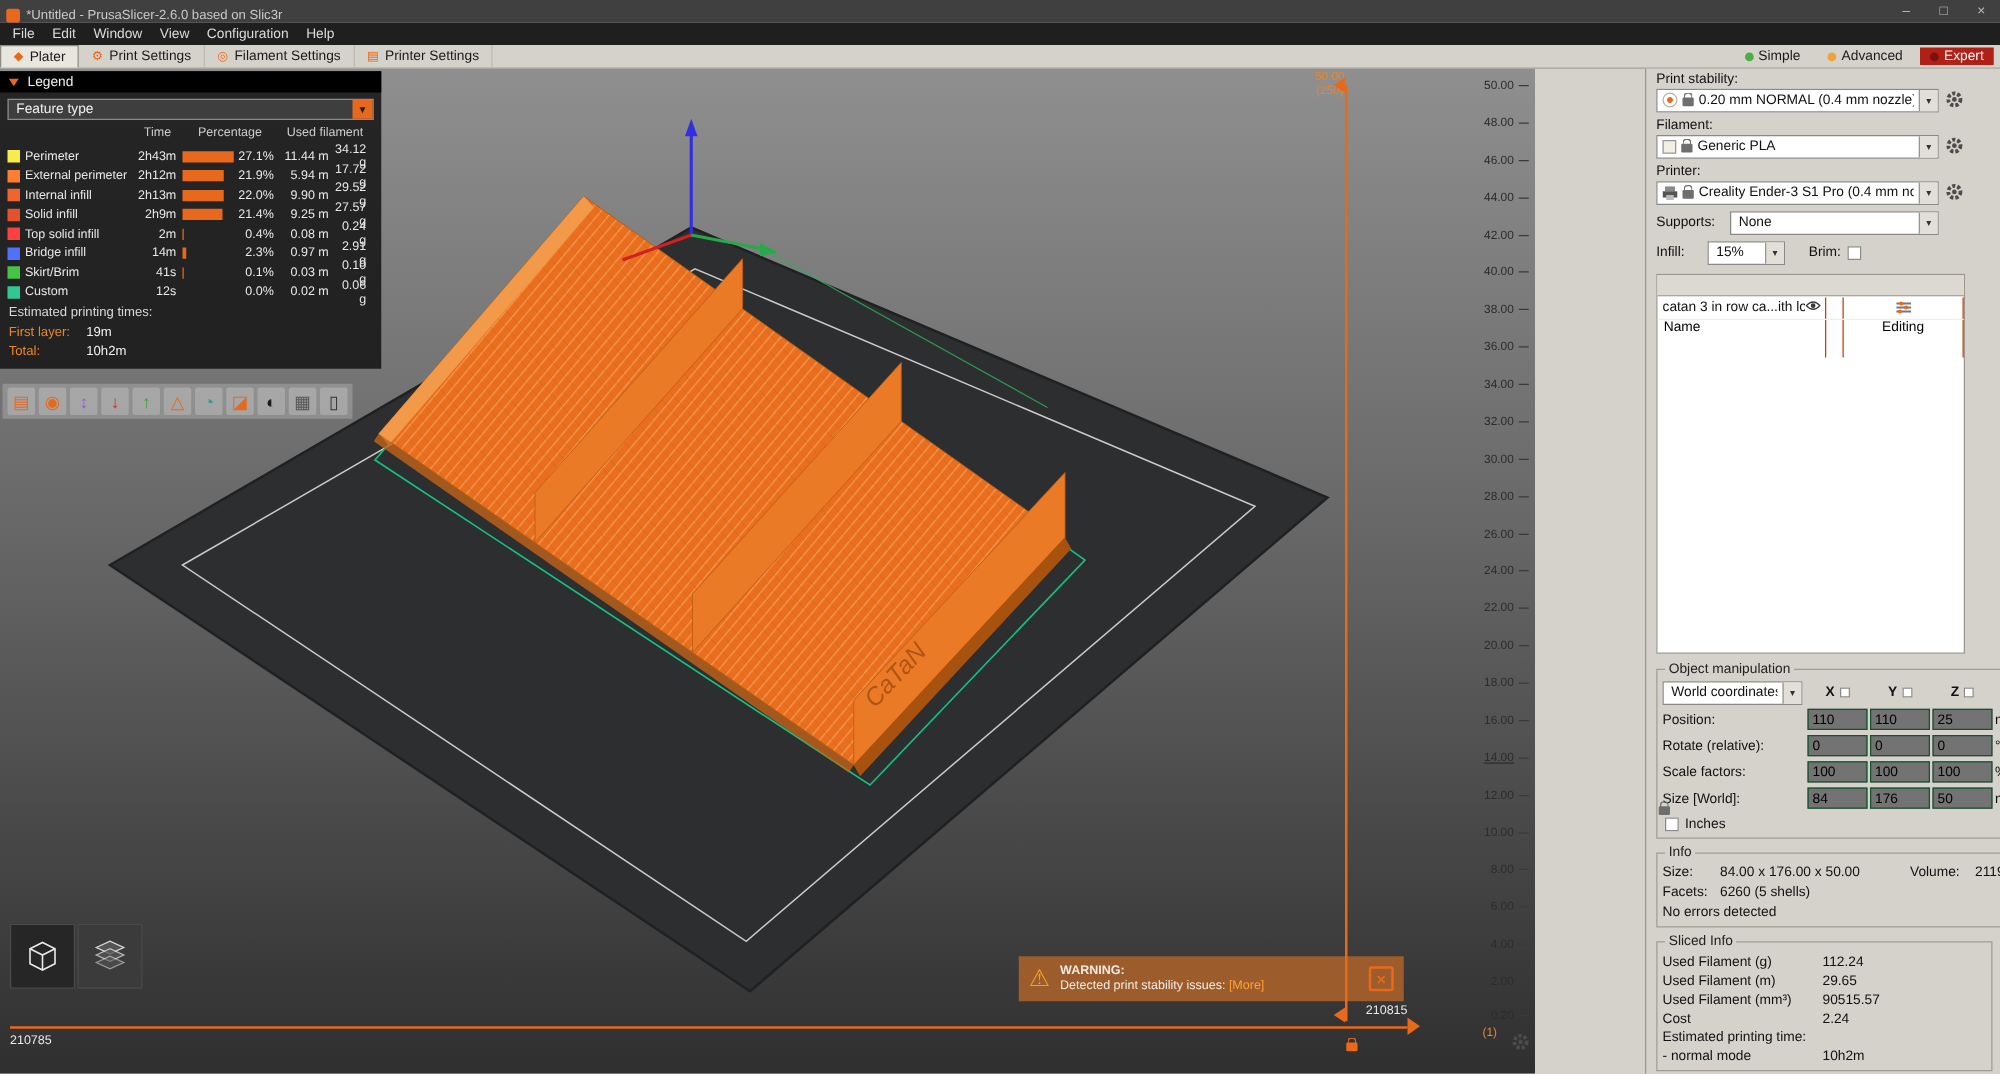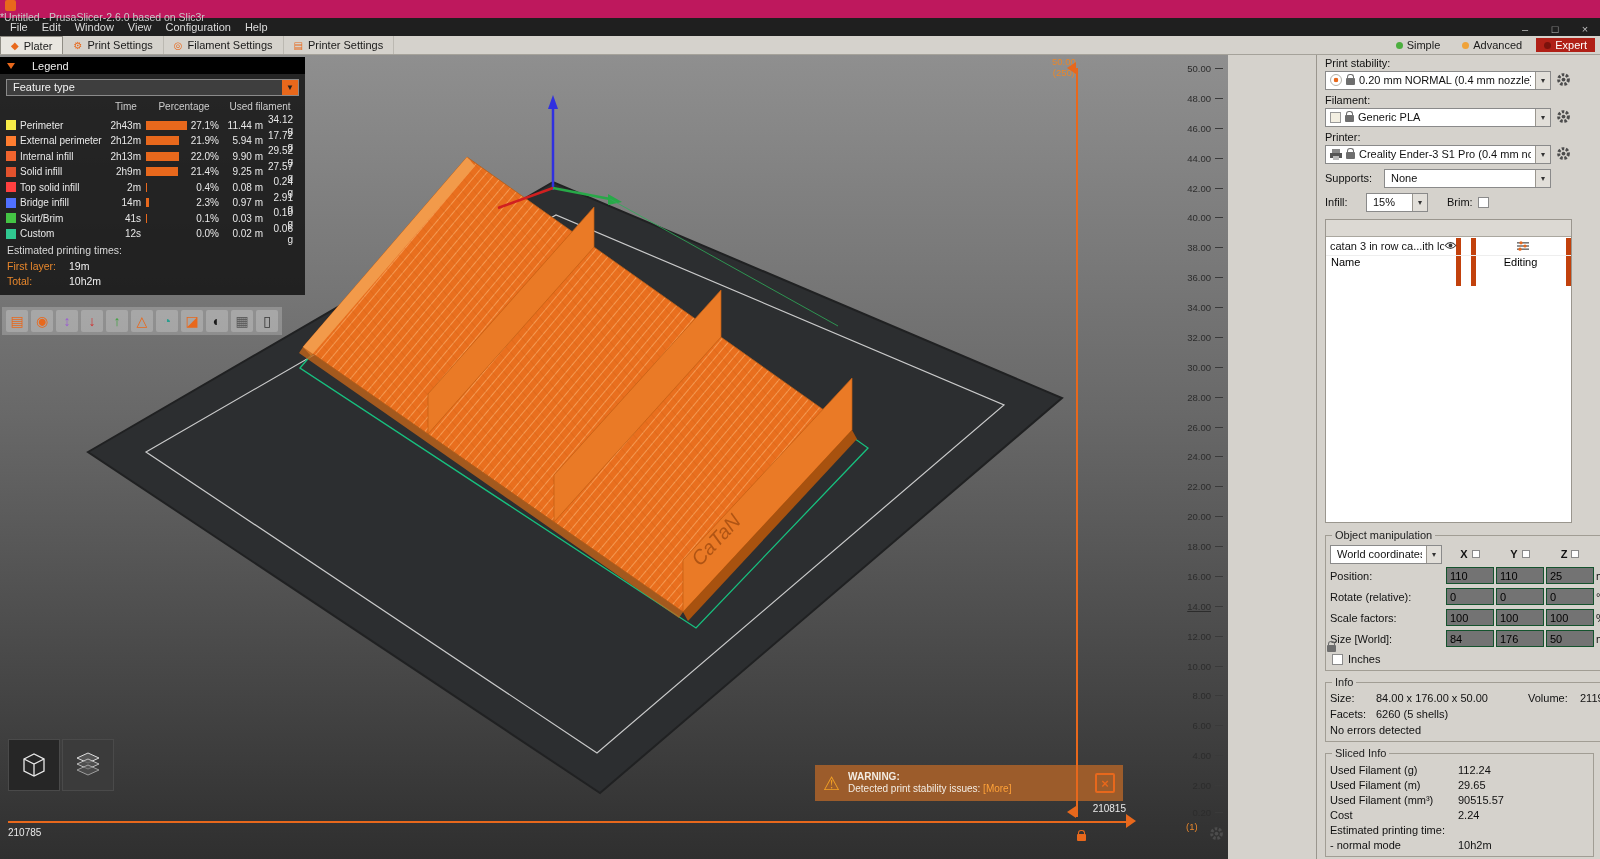--- a/index.html
+++ b/index.html
@@ -1,20 +1,20 @@
 <!DOCTYPE html>
 <html><head>
 <meta charset="utf-8">
 <style>
   * { margin:0; padding:0; box-sizing:border-box; }
   html,body { width:1600px; height:859px; overflow:hidden; }
   body { font-family:"Liberation Sans","DejaVu Sans",sans-serif; font-size:11px; background:#d5d2cc; }
 
   
-  .titlebar { height:18px; background:#be185d; color:#c9c9c9; display:flex; align-items:flex-start;flex-direction:column; }
+  .titlebar { height:18px; background:#404040; color:#c9c9c9; display:flex; align-items:flex-end; }
   .app-icon { width:11px; height:11px; background:#e8681c; border-radius:2px; margin:0 5px 0 5px; flex:none; }
   .title-text { font-size:10.5px; }
   .win-controls { margin-left:auto; display:flex; height:100%; }
   .win-btn { width:30px; display:flex; align-items:center; justify-content:center; color:#bdbdbd; font-size:11px; }
   .menubar { height:18px; background:#1f1f1f; color:#dcdcdc; display:flex; align-items:center; padding-left:3px; }
   .menu-item { padding:0 7px; line-height:18px; }
   .tabbar { height:19px; background:#d5d2cc; border-bottom:1px solid #a5a29a; display:flex; align-items:stretch; }
   .tab { display:flex; align-items:center; gap:5px; padding:0 10px; color:#1a1a1a; border-right:1px solid #bcb9b2; }
   .tab.active { background:#e9e6e0; border:1px solid #8f8c84; border-bottom:none; }
   .tab-icon { font-size:10px; color:#e8681c; }
@@ -25,21 +25,21 @@
 
   
   .main { position:relative; height:804px; display:flex; }
   .canvas-area { position:relative; width:1228px; height:804px; background:linear-gradient(#8f8f8f,#686868 45%,#2f2f2f); overflow:hidden; flex:none; }
   svg.scene { position:absolute; left:0; top:0; }
 
   
   .legend { position:absolute; left:0; top:2px; width:305px; background:rgba(19,19,19,.85); color:#e8e8e8; }
   .legend-header { height:17px; background:#000; display:flex; align-items:center; gap:7px; padding:0 7px; }
   .legend-collapse { width:0; height:0; border-top:6px solid #e8681c; border-left:4px solid transparent; border-right:4px solid transparent; }
-  .legend-title { font-size:11px; color:#f0f0f0;margin-left:10px; }
+  .legend-title { font-size:11px; color:#f0f0f0; }
   .ft-combo { margin:5px 6px; height:17px; background:#3e3e3e; border:1px solid #8a8a8a; display:flex; align-items:stretch; }
   .ft-combo .txt { padding:1px 6px; flex:1; color:#f2f2f2; }
   .ft-combo .btn { width:16px; background:#e8681c; display:flex; align-items:center; justify-content:center; color:#222; font-size:8px; }
   .legend-cols { display:grid; grid-template-columns:100px 40px 76px 76px; padding:0 6px 2px; font-size:10px; color:#cccccc; }
   .legend-cols span { text-align:center; }
   .legend-row { display:grid; grid-template-columns:14px 86px 40px 44px 34px 44px 30px; align-items:center; padding:0 6px; height:15.5px; font-size:10px; }
   .legend-row .sw { width:10px; height:10px; }
   .legend-row .t,.legend-row .pct,.legend-row .len,.legend-row .wt { text-align:right; padding-right:5px; }
   .legend-row .bar { display:block; height:9px; background:#e8681c; }
   .legend-times { padding:6px 7px 8px; font-size:10.5px; }
@@ -97,21 +97,21 @@
   .badge-circle { width:12px; height:12px; border-radius:50%; border:1px solid #b3b0a8; background:radial-gradient(circle,#e8681c 2px,#fff 2.6px); flex:none; }
   .chip { width:11px; height:11px; background:#f3efe2; border:1px solid #999; flex:none; }
   .padlock { position:relative; width:9px; height:7px; background:#6e6e6e; border-radius:1px; display:inline-block; margin-top:3px; flex:none; }
   .padlock::before { content:""; position:absolute; left:1px; top:-4px; width:5px; height:4px; border:1.5px solid #6e6e6e; border-bottom:none; border-radius:3px 3px 0 0; }
   .padlock.orange { background:#e8681c; } .padlock.orange::before { border-color:#e8681c; }
   .cb { width:11px; height:11px; background:#fff; border:1px solid #8a8a8a; display:inline-block; flex:none; }
   .mini-cb { width:8px; height:8px; background:#fff; border:1px solid #8a8a8a; display:inline-block; }
 
   .objlist { display:flex; flex-direction:column; flex:1; margin:5px 28px 3px 8px; border:1px solid #9a968e; background:#fff; min-height:120px; }
   .objhead { display:grid; grid-template-columns:1fr 14px 96px; background:#dcd9d3; border-bottom:1px solid #aaa79f; height:17px; align-items:center; }
-  .objhead span { padding:0 5px; border-right:5px solid #c2410c; height:100%; display:flex; align-items:center;margin-top:36px; }
+  .objhead span { padding:0 5px; border-right:1px solid #c2410c; height:100%; display:flex; align-items:center;margin-top:36px; }
   .objhead .oh-edit { justify-content:center; }
   .objrow { display:grid; grid-template-columns:1fr 14px 96px; height:19px; align-items:center; border-bottom:1px solid #eee; }
   .objname-cell { display:flex; align-items:center; padding:0 4px; min-width:0; }
   .objname { flex:1; white-space:nowrap; overflow:hidden; color:#111; }
   .objedit { display:flex; justify-content:center; }
 
   .group { border:1px solid #a19d94; margin:3px 6px 2px 8px; padding:2px 4px 5px; position:relative; }
   .group legend { font-size:11px; color:#222; padding:0 3px; margin-left:2px; }
   .mrow,.manip-head { display:grid; grid-template-columns:114px 48px 48px 48px 26px; gap:2px; align-items:center; height:21px; font-size:11px; color:#111; }
   .manip-head { height:22px; }

